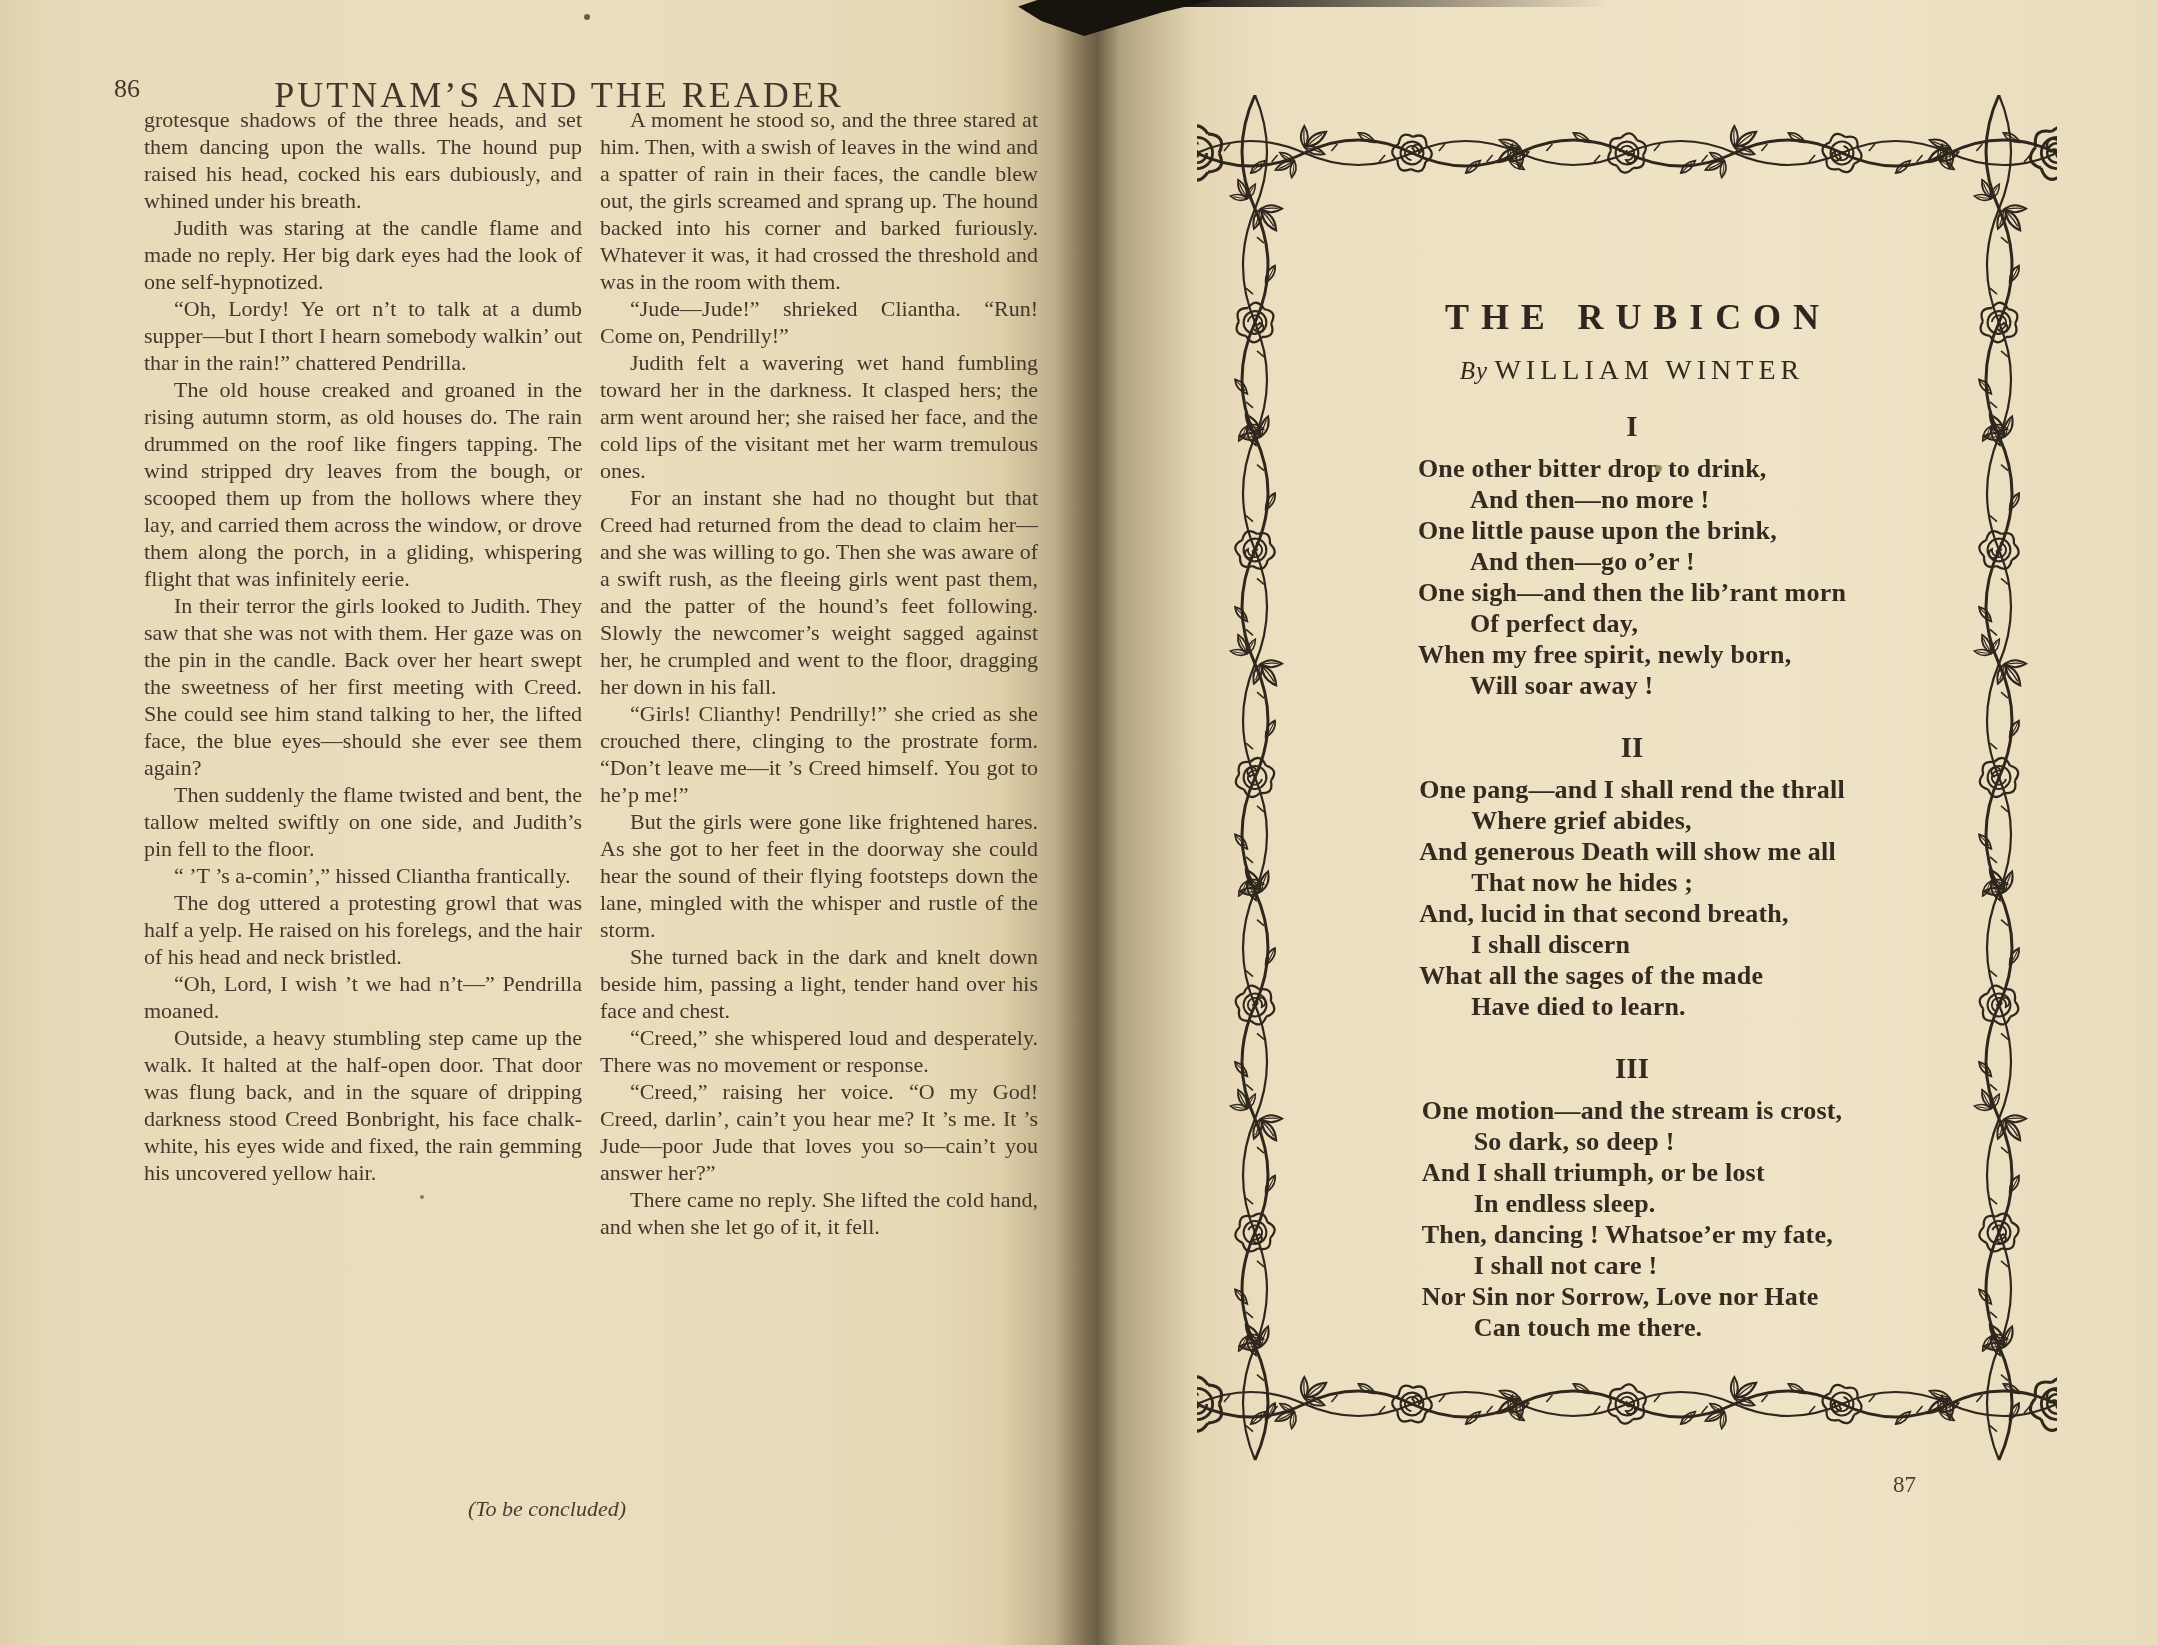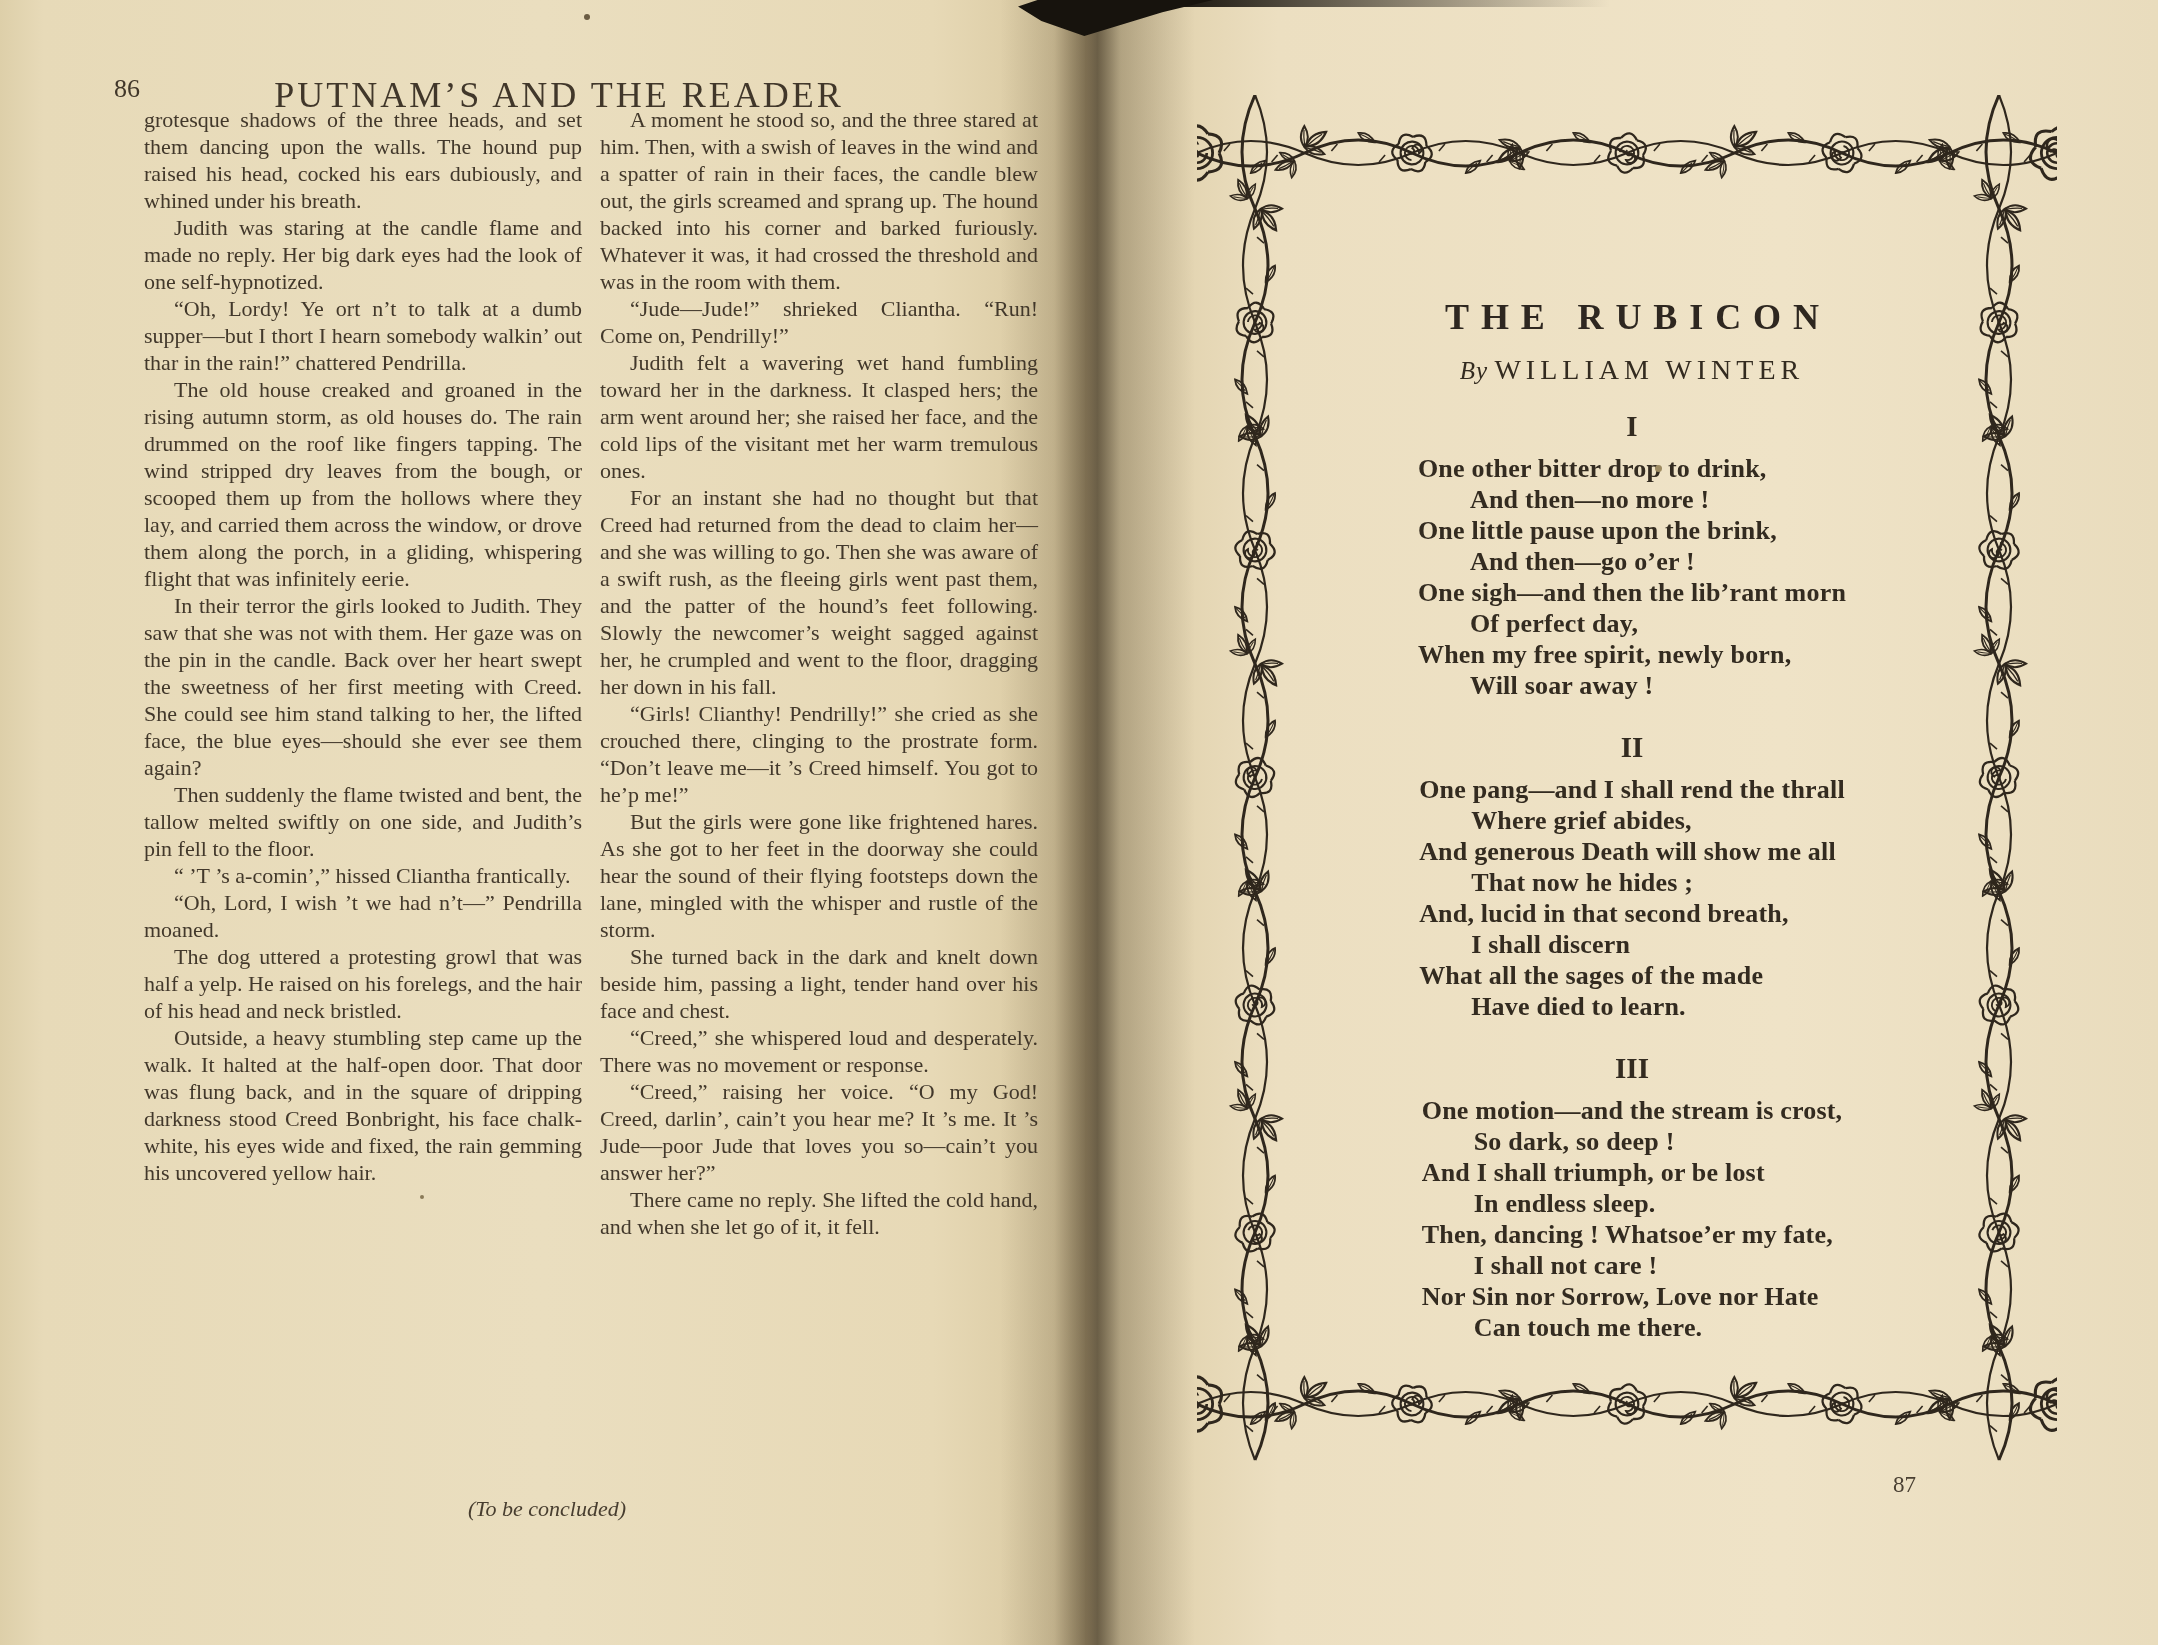--- a/index.html
+++ b/index.html
@@ -65,22 +65,22 @@
     </div>
     <div class="cols">
       <div class="col" id="col1">
           <p class="noindent">grotesque shadows of the three heads, and set them dancing upon the walls. The hound pup raised his head, cocked his ears dubiously, and whined under his breath.</p>
           <p>Judith was staring at the candle flame and made no reply. Her big dark eyes had the look of one self-hypnotized.</p>
           <p>“Oh, Lordy! Ye ort n’t to talk at a dumb supper—but I thort I hearn somebody walkin’ out thar in the rain!” chattered Pendrilla.</p>
           <p>The old house creaked and groaned in the rising autumn storm, as old houses do. The rain drummed on the roof like fingers tapping. The wind stripped dry leaves from the bough, or scooped them up from the hollows where they lay, and carried them across the window, or drove them along the porch, in a gliding, whispering flight that was infinitely eerie.</p>
           <p>In their terror the girls looked to Judith. They saw that she was not with them. Her gaze was on the pin in the candle. Back over her heart swept the sweetness of her first meeting with Creed. She could see him stand talking to her, the lifted face, the blue eyes—should she ever see them again?</p>
           <p>Then suddenly the flame twisted and bent, the tallow melted swiftly on one side, and Judith’s pin fell to the floor.</p>
           <p>“ ’T ’s a-comin’,” hissed Cliantha frantically.</p>
+          <p>The dog uttered a protesting growl that was half a yelp. He raised on his forelegs, and the hair of his head and neck bristled.</p>
           <p>“Oh, Lord, I wish ’t we had n’t—” Pendrilla moaned.</p>
-          <p>The dog uttered a protesting growl that was half a yelp. He raised on his forelegs, and the hair of his head and neck bristled.</p>
           <p>Outside, a heavy stumbling step came up the walk. It halted at the half-open door. That door was flung back, and in the square of dripping darkness stood Creed Bonbright, his face chalk-white, his eyes wide and fixed, the rain gemming his uncovered yellow hair.</p>
         </div>
       <div class="col" id="col2">
           <p>A moment he stood so, and the three stared at him. Then, with a swish of leaves in the wind and a spatter of rain in their faces, the candle blew out, the girls screamed and sprang up. The hound backed into his corner and barked furiously. Whatever it was, it had crossed the threshold and was in the room with them.</p>
           <p>“Jude—Jude!” shrieked Cliantha. “Run! Come on, Pendrilly!”</p>
           <p>Judith felt a wavering wet hand fumbling toward her in the darkness. It clasped hers; the arm went around her; she raised her face, and the cold lips of the visitant met her warm tremulous ones.</p>
           <p>For an instant she had no thought but that Creed had returned from the dead to claim her—and she was willing to go. Then she was aware of a swift rush, as the fleeing girls went past them, and the patter of the hound’s feet following. Slowly the newcomer’s weight sagged against her, he crumpled and went to the floor, dragging her down in his fall.</p>
           <p>“Girls! Clianthy! Pendrilly!” she cried as she crouched there, clinging to the prostrate form. “Don’t leave me—it ’s Creed himself. You got to he’p me!”</p>
           <p>But the girls were gone like frightened hares. As she got to her feet in the doorway she could hear the sound of their flying footsteps down the lane, mingled with the whisper and rustle of the storm.</p>
           <p>She turned back in the dark and knelt down beside him, passing a light, tender hand over his face and chest.</p>

